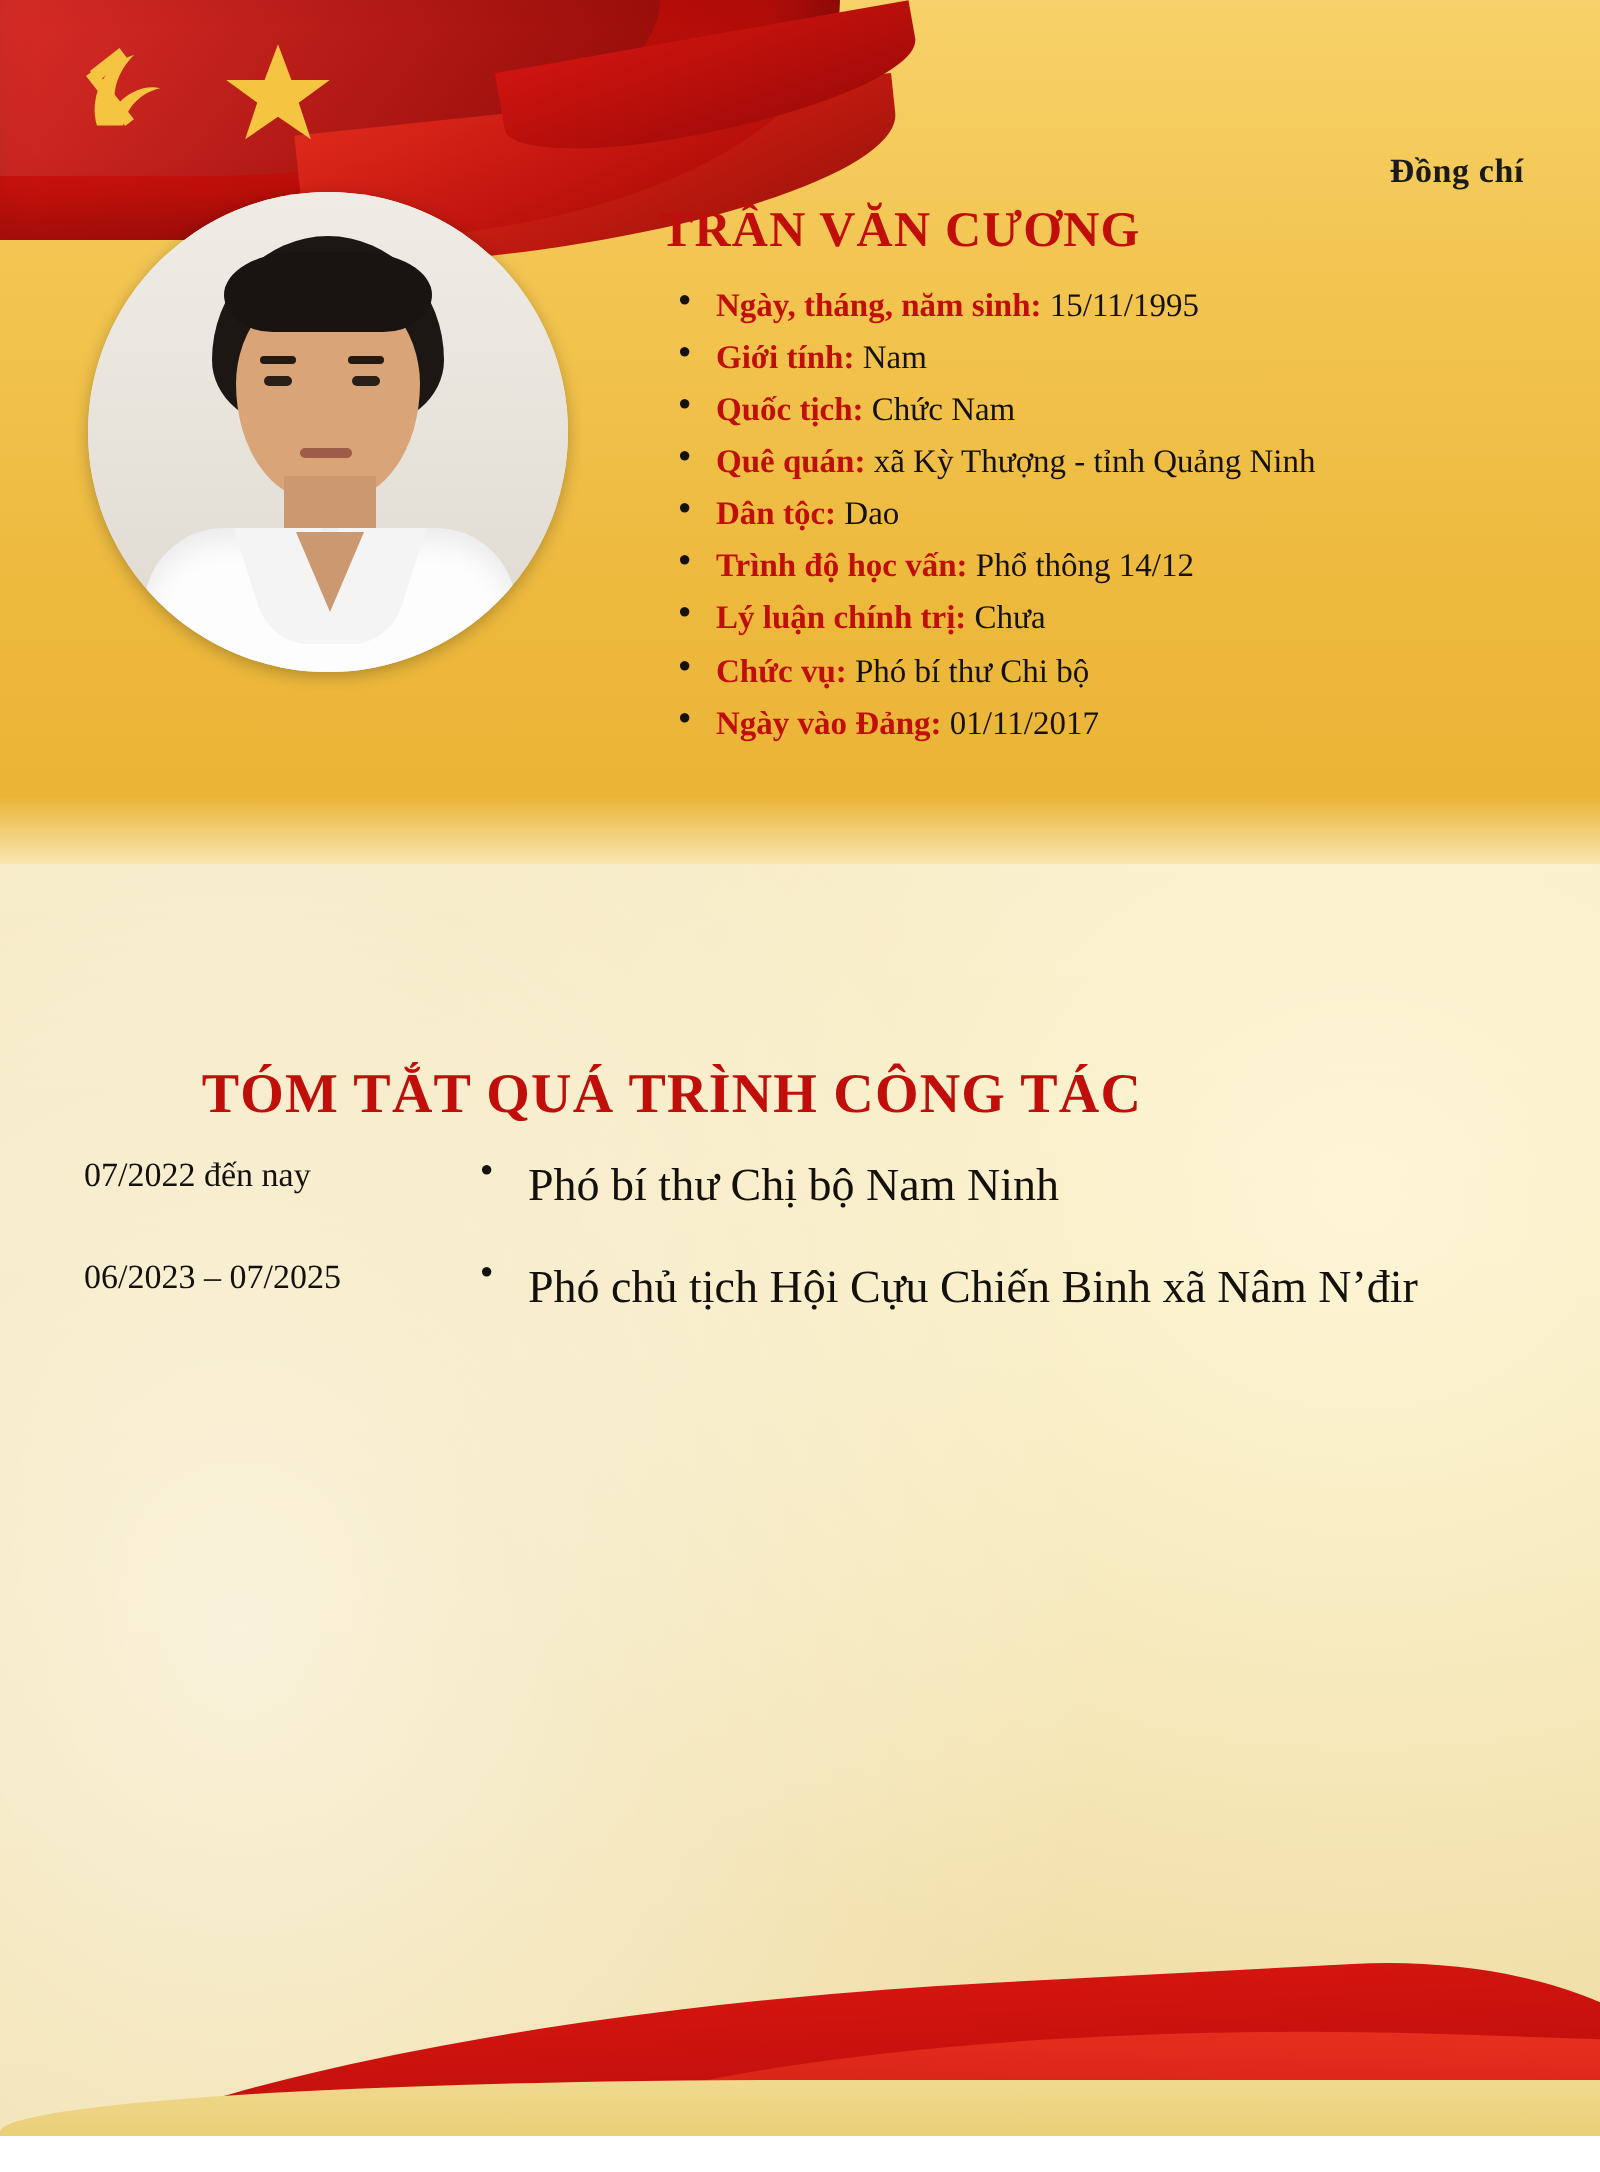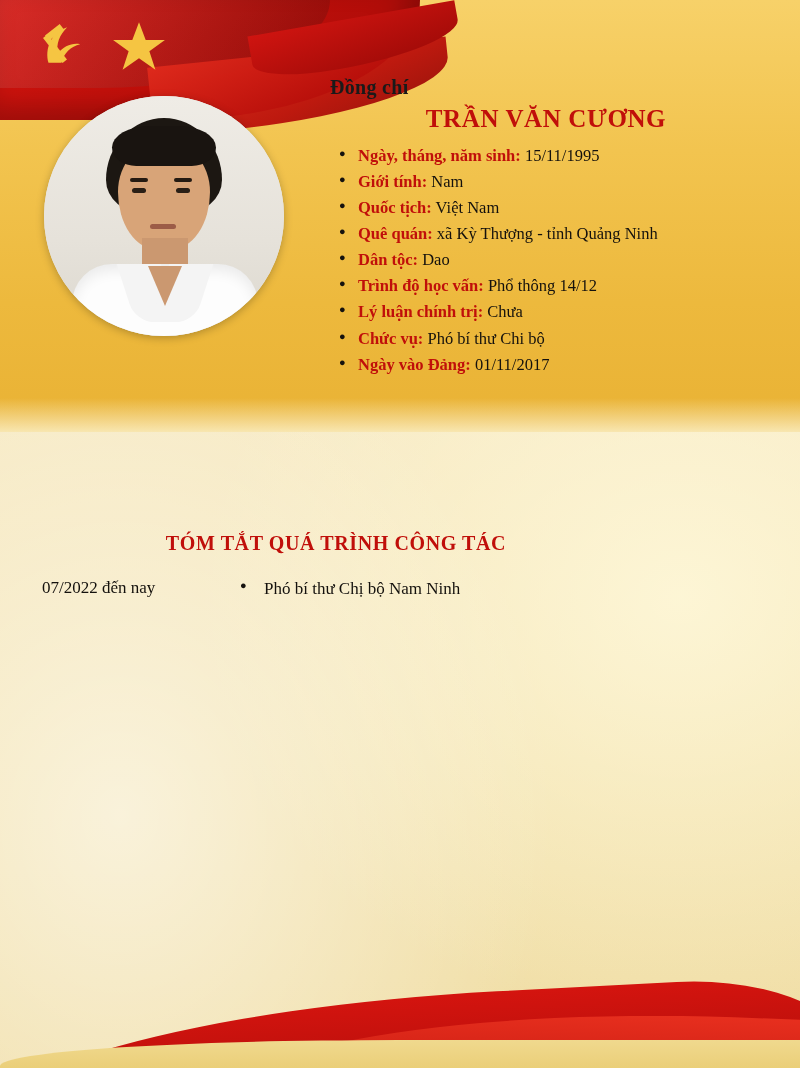--- a/index.html
+++ b/index.html
@@ -224,31 +224,30 @@
     clip-path: polygon(0 0, 100% 0, 50% 100%);
   }
 
   .header-text {
     position: absolute;
     left: 330px; top: 76px;
     width: 432px;
   }
   .title-comrade {
     font-weight: bold;
-    font-size: 20px;
+    font-size: 17px;
     color: #1a1a1a;
-    text-align: left;
+    text-align: right;
     margin: 0 0 6px 0;
     letter-spacing: 0.3px;
   }
   .title-name {
     font-weight: bold;
     font-size: 25px;
     color: #c00f0a;
-    text-align: center;
     margin: 0 0 10px 0;
     letter-spacing: 0.6px;
   }
 
   ul.info-list {
     list-style: none;
     margin: 0;
     padding: 0 0 0 26px;
   }
   ul.info-list li {
@@ -273,21 +272,21 @@
     color: #c00f0a;
     font-weight: bold;
   }
 
   
   .section-title {
     position: absolute;
     left: 0; top: 532px;
     width: 672px;
     text-align: center;
-    font-size: 20px;
+    font-size: 28px;
     font-weight: bold;
     color: #c00f0a;
     letter-spacing: 0.6px;
   }
 
   .career {
     position: absolute;
     left: 42px; top: 575px;
     width: 716px;
   }
@@ -299,21 +298,21 @@
   .career-date {
     width: 190px;
     flex: 0 0 190px;
     font-size: 17px;
     color: #14110d;
     line-height: 1.55;
   }
   .career-desc {
     position: relative;
     flex: 1 1 auto;
-    font-size: 17px;
+    font-size: 23px;
     color: #14110d;
     line-height: 1.6;
     padding-left: 32px;
     text-align: justify;
   }
   .career-desc:before {
     content: "\25CF";
     position: absolute;
     left: 8px;
     top: 0;
@@ -362,36 +361,40 @@
       <div class="p-vneck"></div>
     </div>
   </div>
 
   <div class="header-text">
     <div class="title-comrade">Đồng chí</div>
     <div class="title-name">TRẦN VĂN CƯƠNG</div>
     <ul class="info-list" id="info-list">
         <li><span class="lbl">Ngày, tháng, năm sinh:</span><span> 15/11/1995</span></li>
         <li><span class="lbl">Giới tính:</span><span> Nam</span></li>
-        <li><span class="lbl">Quốc tịch:</span><span> Việt Nam</span></li>
+        <li><span class="lbl">Quốc tịch:</span><span> Chức Nam</span></li>
         <li><span class="lbl">Quê quán:</span><span> xã Kỳ Thượng - tỉnh Quảng Ninh</span></li>
         <li><span class="lbl">Dân tộc:</span><span> Dao</span></li>
         <li><span class="lbl">Trình độ học vấn:</span><span> Phổ thông 14/12</span></li>
         <li><span class="lbl">Lý luận chính trị:</span><span> Chưa</span></li>
         <li><span class="lbl">Chức vụ:</span><span> Phó bí thư Chi bộ</span></li>
         <li><span class="lbl">Ngày vào Đảng:</span><span> 01/11/2017</span></li>
       </ul>
   </div>
 
   <div class="section-title">TÓM TẮT QUÁ TRÌNH CÔNG TÁC</div>
   <div class="career" id="career-rows">
       <div class="career-row">
         <div class="career-date">07/2022 đến nay</div>
         <div class="career-desc">Phó bí thư Chị bộ Nam Ninh</div>
       </div>
+      <div class="career-row">
+        <div class="career-date">06/2023 – 07/2025</div>
+        <div class="career-desc">Phó chủ tịch Hội Cựu Chiến Binh xã Nâm N’đir</div>
+      </div>
     </div>
 
   <div class="footer-red">
     <div class="band1"></div>
     <div class="band2"></div>
   </div>
   <div class="footer-gold"></div>
   <div class="footer-white"></div>
 
 </div>

